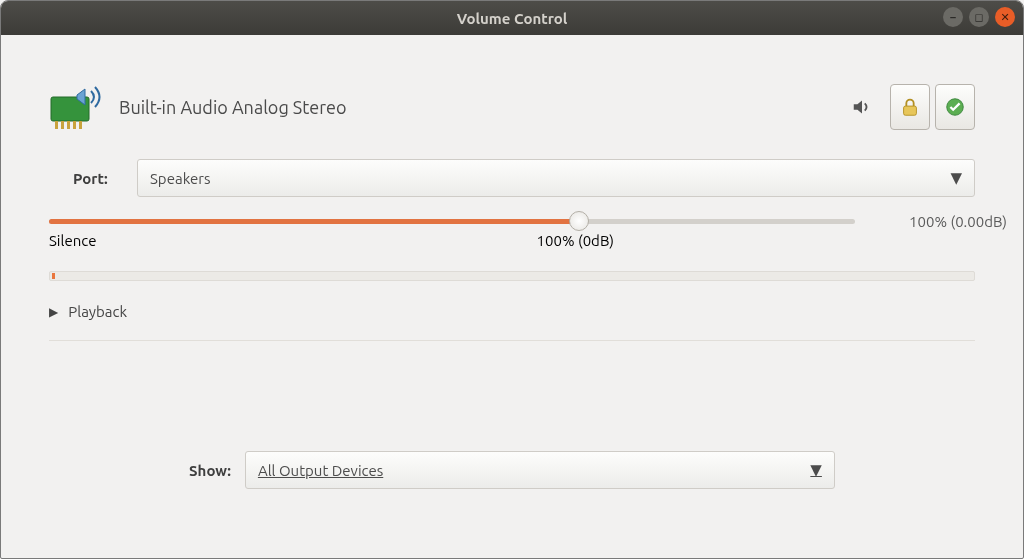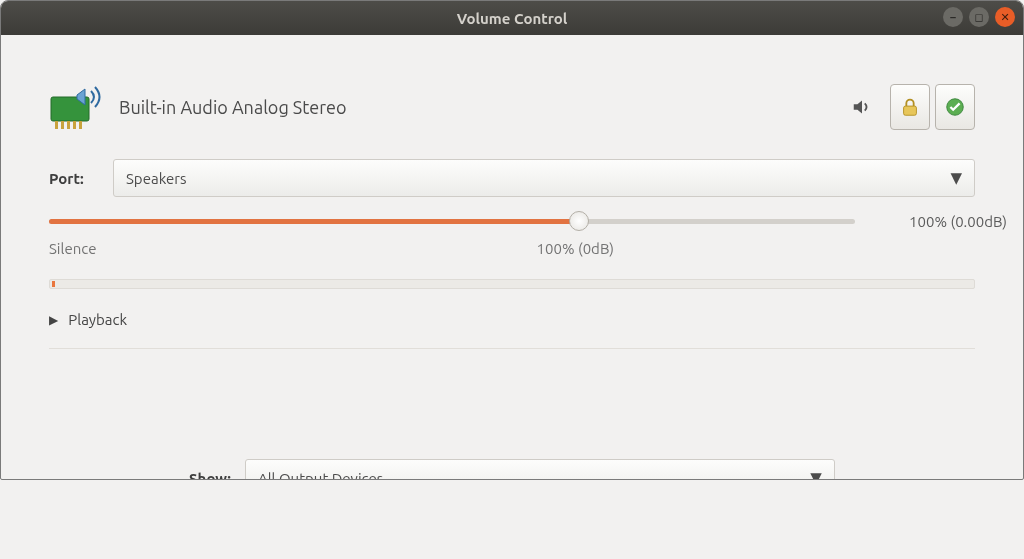--- a/index.html
+++ b/index.html
@@ -8,21 +8,21 @@
     font-family: "Ubuntu", "DejaVu Sans", sans-serif;
     background: #f2f1f0;
     color: #4c4c4c;
     font-size: 15px;
     width: 1024px;
     height: 559px;
     overflow: hidden;
   }
   .window {
     width: 1024px;
-    height: 480px;
+    height: 559px;
     border: 1px solid #7a7a7a;
     border-radius: 8px 8px 2px 2px;
     overflow: hidden;
     background: #f2f1f0;
   }
   .titlebar {
     height: 34px;
     background: linear-gradient(#4d4c48, #3c3b37);
     display: flex;
     align-items: center;
@@ -97,21 +97,21 @@
   .toolbtn {
     width: 40px; height: 46px;
     background: linear-gradient(#fdfdfc, #e9e7e3);
     border: 1px solid #b7b3ac;
     border-radius: 4px;
     display: inline-flex; align-items: center; justify-content: center;
     cursor: pointer;
     margin-left: 5px;
   }
   .port-row {
-    display: flex; align-items: center; margin-top: 28px;
+    display: flex; align-items: center; margin-top: 28px; margin-left: 24px;
   }
   .port-label { font-weight: 700; color: #3e3e3e; margin-right: 12px; width: 52px; }
   .combo {
     flex: 1;
     height: 38px;
     background: linear-gradient(#fdfdfc, #ececea);
     border: 1px solid #cfccc7;
     border-radius: 3px;
     display: flex; align-items: center;
     padding: 12px 12px;
@@ -138,21 +138,21 @@
     background: radial-gradient(#ffffff, #e6e4e0);
     border: 1px solid #b3afa7;
     border-radius: 50%;
     left: 520px;
     cursor: pointer;
   }
   .slider-readout {
     position: absolute; left: 860px; top: -6px; color: #5b5b5b; white-space: nowrap; text-align: right;
   }
   .slider-marks {
-    display: flex; margin-top: 16px; color: #737373;
+    display: flex; margin-top: 8px; color: #000000;
   }
   .mark-silence { }
   .mark-100 { margin-left: 440px; }
   .vu {
     height: 10px;
     background: #eceae6;
     border: 1px solid #dedbd6;
     border-radius: 2px;
     margin-top: 22px;
     position: relative;

